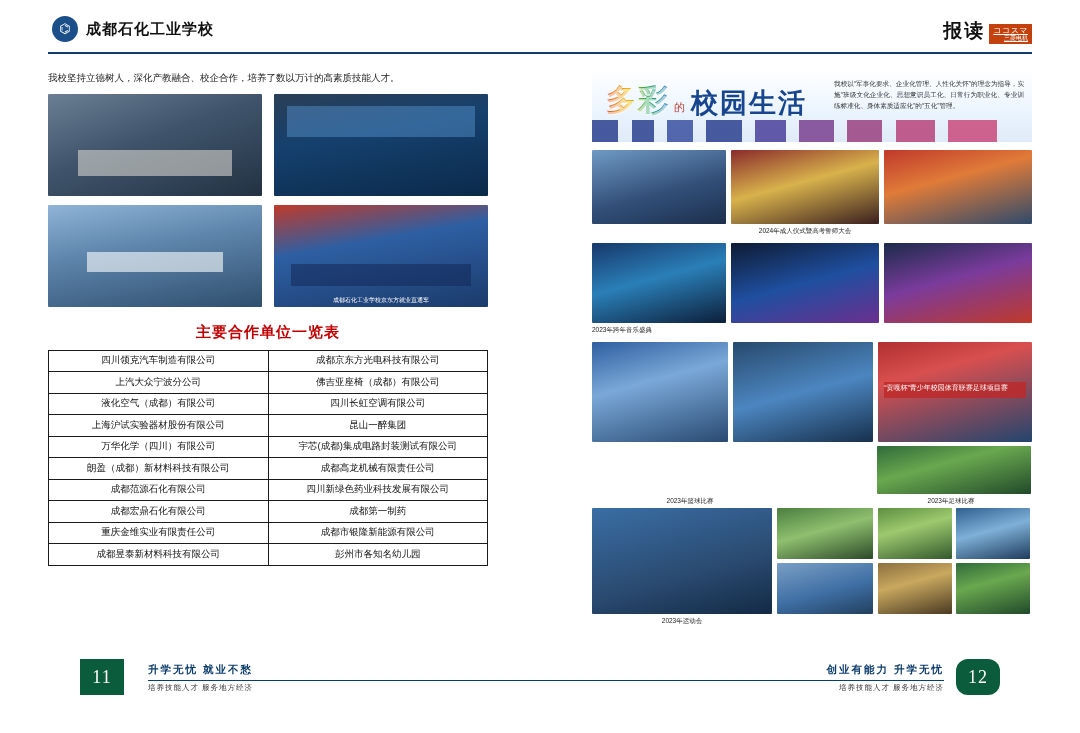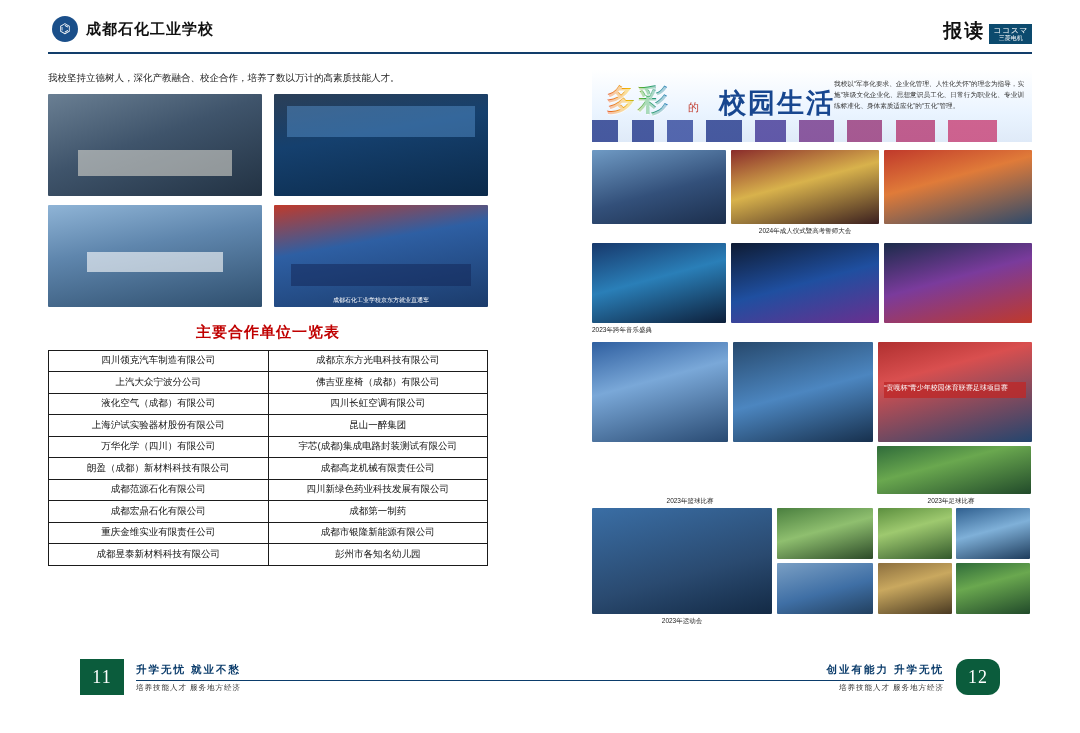--- a/index.html
+++ b/index.html
@@ -22,22 +22,22 @@
   .logo-mark {
     width:26px; height:26px; border-radius:50%;
     background:#1a4f8a; color:#fff; font-size:13px;
     display:flex; align-items:center; justify-content:center;
     font-family:"Liberation Serif", serif;
   }
   .logo-text { font-size:15px; font-weight:bold; letter-spacing:1px; color:#111; }
   .brand-right { position:absolute; right:48px; top:18px; display:flex; align-items:flex-end; gap:4px; }
   .brand-cn { font-size:19px; font-weight:bold; letter-spacing:2px; color:#111; }
   .brand-badge {
-    background:#0c4a6e; color:#fff; font-size:8px; line-height:1.15;
-    padding:2px 4px; text-align:center; letter-spacing:.5px;
+    background:#c2410c; color:#fff; font-size:8px; line-height:1.15;
+    padding:2px 4px; text-align:right; letter-spacing:.5px;text-decoration:underline;
   }
   .brand-badge small { display:block; font-size:6px; letter-spacing:0; }
   .head-rule { position:absolute; left:48px; right:48px; top:52px; height:2px; background:#123e6b; }
 
   
   .left-col { position:absolute; left:48px; top:70px; width:440px; }
   .para { font-size:9.5px; line-height:1.65; color:#222; text-indent:0; margin:0 0 4px 0; }
   .para.indent { text-indent:19px; }
 
   .photo-grid {
@@ -79,21 +79,21 @@
     position:absolute; left:0; right:0; bottom:0; height:22px;
     background:
       linear-gradient(90deg,#2b3f8f 0 6%,transparent 6% 9%,#2b3f8f 9% 14%,transparent 14% 17%,
       #3a4fa0 17% 23%,transparent 23% 26%,#2b3f8f 26% 34%,transparent 34% 37%,
       #4a3f9a 37% 44%,transparent 44% 47%,#7a3f8f 47% 55%,transparent 55% 58%,
       #9b3f7f 58% 66%,transparent 66% 69%,#b8437a 69% 78%,transparent 78% 81%,
       #c9497c 81% 92%,transparent 92% 100%);
     opacity:.85;
   }
   .banner-title {
-    position:absolute; left:14px; top:10px; display:flex; align-items:flex-end; gap:18px;
+    position:absolute; left:14px; top:10px; display:flex; align-items:flex-end; gap:4px;
   }
   .bt-colour {
     font-size:30px; font-weight:bold; letter-spacing:2px;
     font-family:"Liberation Serif", serif;
     background:linear-gradient(90deg,#e4572e,#f2b705 35%,#2aa84a 62%,#2277c9);
     -webkit-background-clip:text; background-clip:text; color:transparent;
     text-shadow:0 1px 0 rgba(255,255,255,.6);
   }
   .bt-de { font-size:11px; color:#c0392b; margin:0 2px 6px 0; }
   .bt-life { font-size:27px; font-weight:bold; color:#17468f; letter-spacing:2px; font-family:"Liberation Serif", serif; }
@@ -140,21 +140,21 @@
   .f-line2 { font-size:7.5px; color:#333; letter-spacing:1px; }
   .f-right .f-line1, .f-right .f-line2 { text-align:right; }
   .pagebox {
     position:absolute; bottom:-2px; width:44px; height:36px;
     background:#0b5c3c; color:#fff; font-size:18px; letter-spacing:1px;
     display:flex; align-items:center; justify-content:center;
     font-family:"Liberation Serif", serif;
   }
   .pagebox.left { left:80px; }
   .pagebox.right { right:80px;border-radius:12px; }
-  .f-left { left:136px; }
+  .f-left { left:148px; }
   .f-right { right:136px; }
 </style>
 </head>
 <body>
 
 <div class="page">
 
   <div class="header">
     <div class="logo-wrap">
       <div class="logo-mark">⌬</div>

